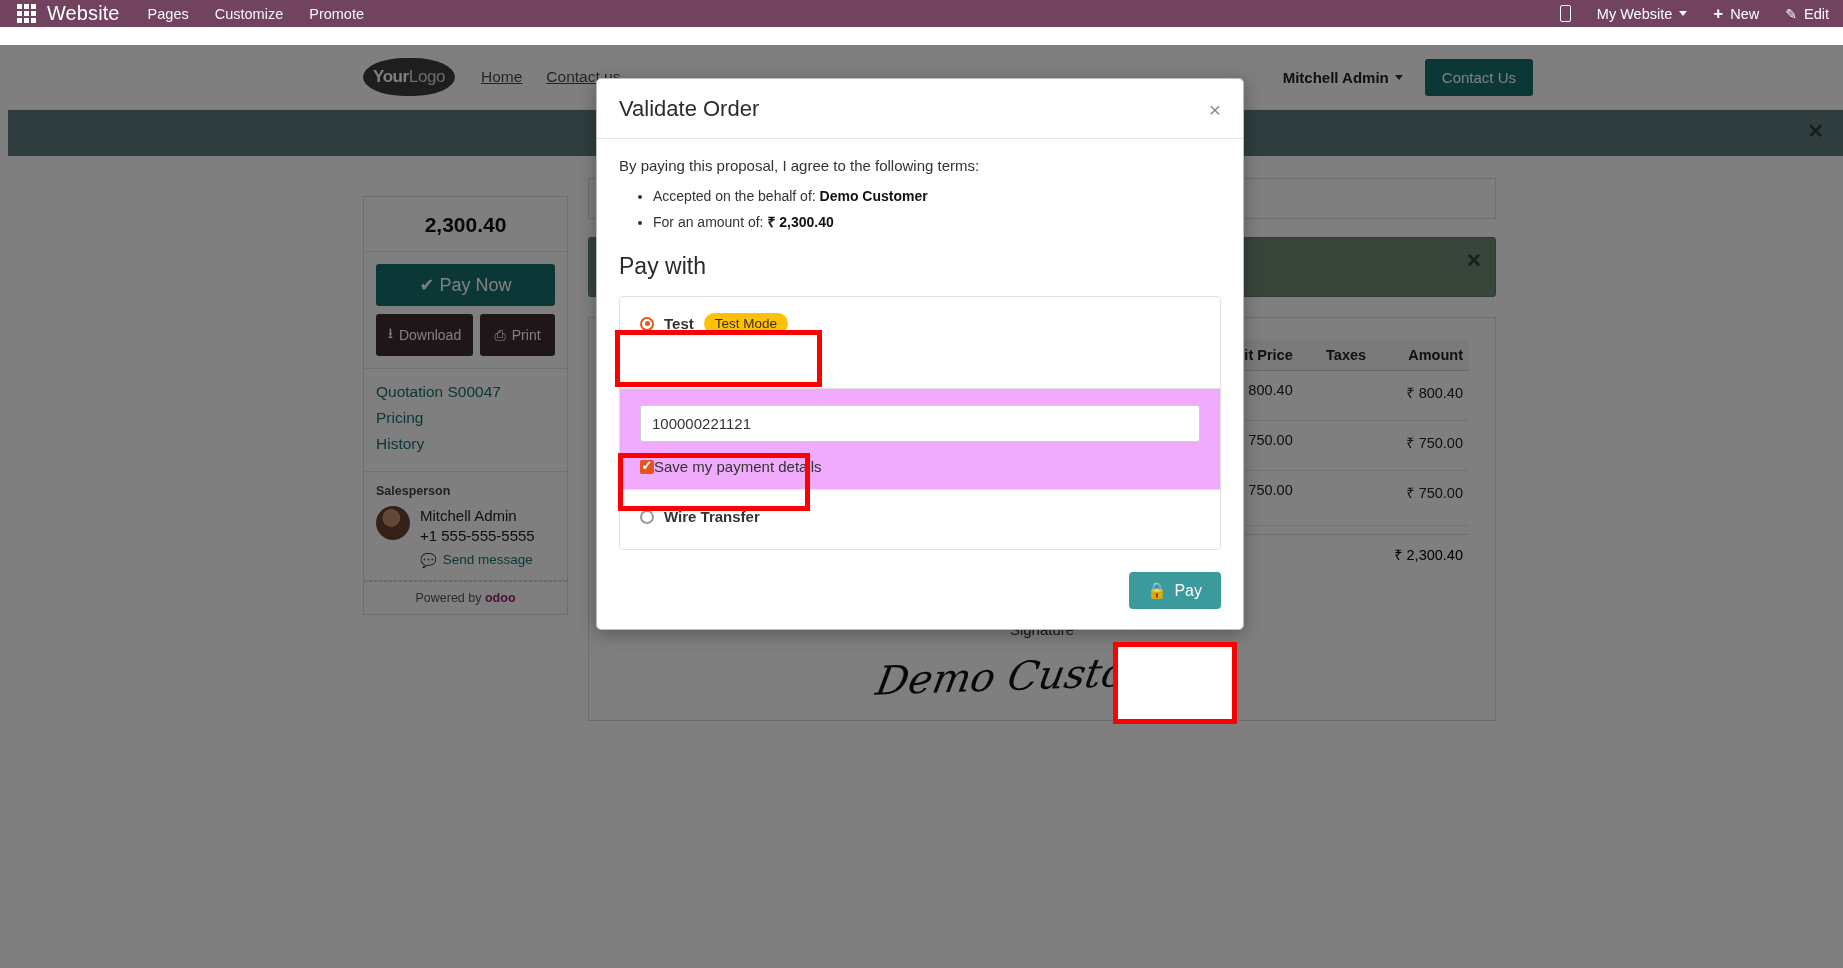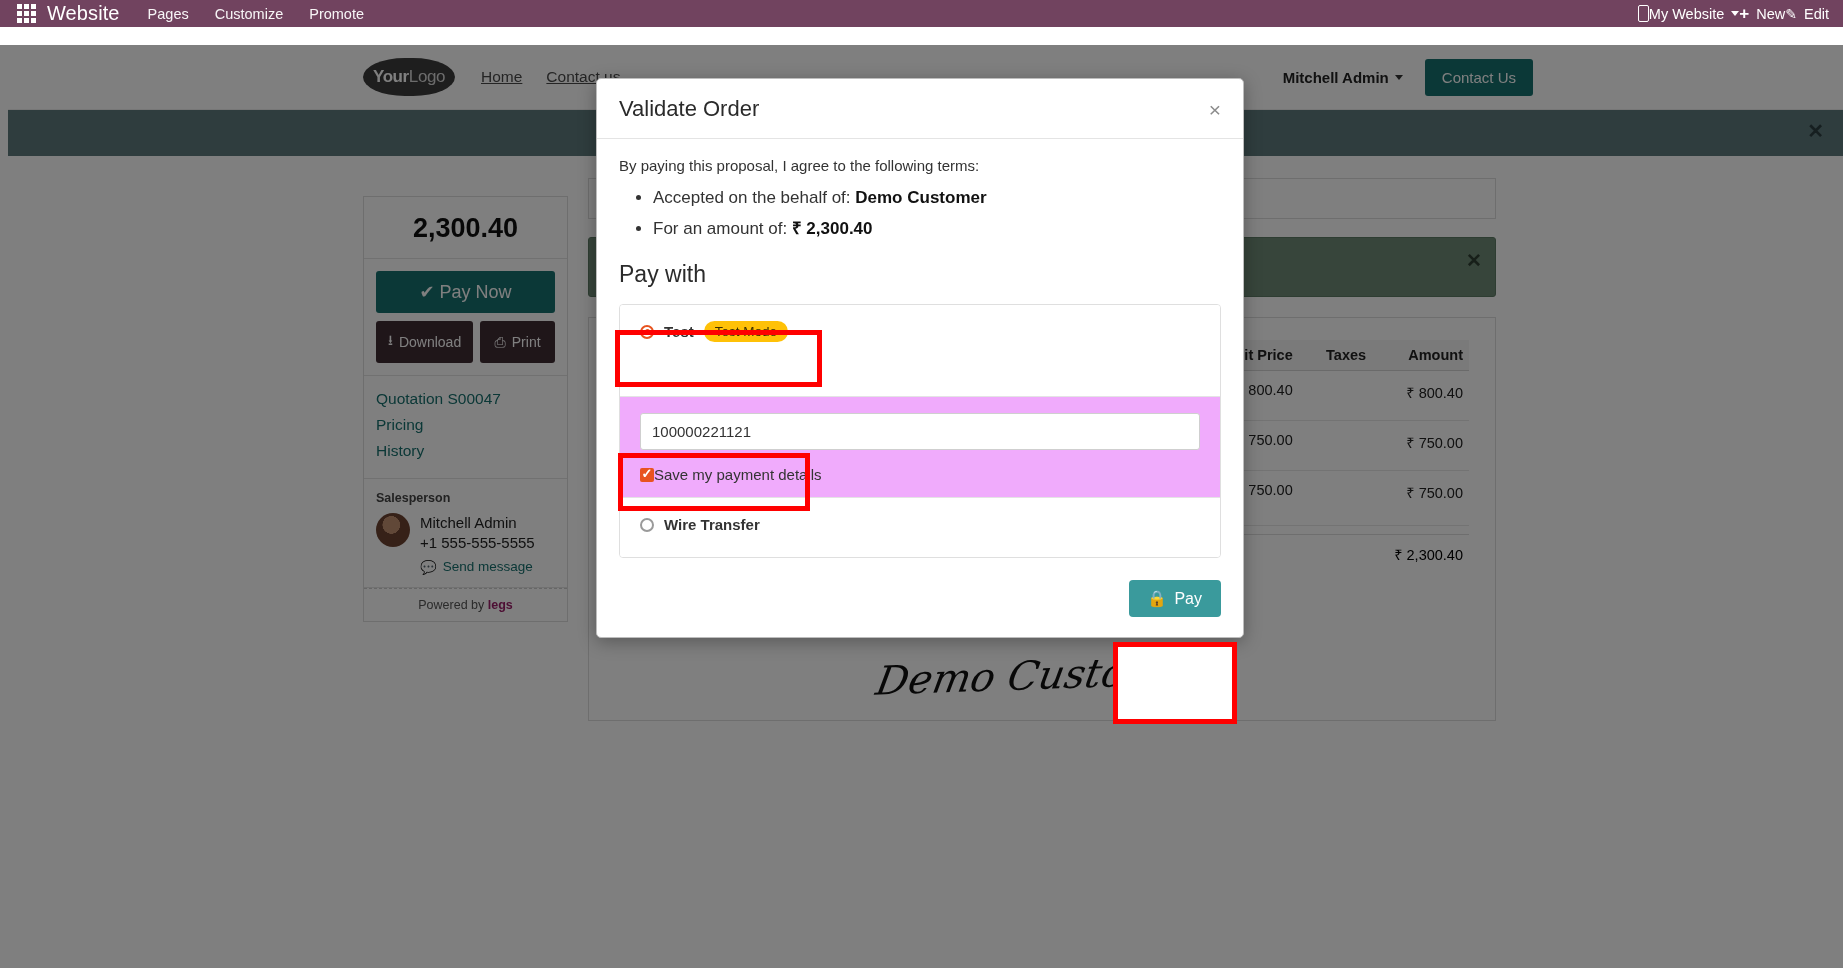--- a/index.html
+++ b/index.html
@@ -31,21 +31,21 @@
   .nav-brand {
     font-size: 20px; font-weight: 400; margin-right: 28px; margin-left: 4px;
     letter-spacing: .1px;
   }
   .nav-link {
     font-size: 14.5px; color: #ffffff; opacity: .95;
     margin-right: 26px; text-decoration: none; white-space: nowrap;
   }
   .nav-right {
     margin-left: auto; display: flex; align-items: center;
-    margin-right: 14px; 
+    margin-right: 14px; gap: 26px;
   }
   .nav-right-item {
     font-size: 14.5px; display: flex; align-items: center; gap: 7px;
     white-space: nowrap;
   }
   .mobile-ico {
     width: 11px; height: 17px; border: 1.6px solid #fff; border-radius: 2px;
     display: inline-block;
   }
   .caret-d {
@@ -97,21 +97,21 @@
   }
 
   .content-wrap {
     display: flex; padding: 22px 355px 0 355px; gap: 20px;
   }
   .sidebar { width: 205px; flex: 0 0 205px; }
   .card {
     border: 1px solid #dcdcdc; background: #ffffff;
   }
   .amount-box {
-    text-align: center; font-size: 27px; font-weight: 700; color: #111;
+    text-align: center; font-size: 21px; font-weight: 700; color: #111;
     padding: 16px 0 14px; border-bottom: 1px solid #e3e3e3;
   }
   .btn-block {
     display: block; width: 100%; text-align: center;
     background: #17706e; color: #fff; font-size: 18px;
     padding: 10px 0; border-radius: 3px; margin-bottom: 8px;
   }
   .btn-row { display: flex; gap: 7px; }
   .btn-dark {
     background: #3f2c33; color: #fff; font-size: 14px;
@@ -199,21 +199,21 @@
     border-bottom: 1px solid #e4e4e4;
   }
   .modal-title { font-size: 22px; color: #2b2b2b; font-weight: 400; }
   .modal-close {
     margin-left: auto; font-size: 21px; color: #8b8b8b;
     line-height: 1; cursor: pointer; font-weight: 400;
   }
   .modal-body { padding: 18px 22px 8px 22px; }
   .terms-lead { font-size: 15px; color: #333; }
   ul.terms { margin: 14px 0 4px; padding-left: 34px; }
-  ul.terms li { font-size: 17px; color: #333; margin-bottom: 8px; }
+  ul.terms li { font-size: 14px; color: #333; margin-bottom: 8px; }
   ul.terms li b { font-weight: 700; color: #111; }
   .paywith { font-size: 23px; color: #2b2b2b; margin: 22px 0 16px; font-weight: 400; }
 
   .pm-list { border: 1px solid #dfdfdf; border-radius: 4px; overflow: hidden; }
   .pm-option { background: #fff; }
   .pm-head {
     display: flex; align-items: center; gap: 10px;
     padding: 16px 20px;
   }
   .radio {
@@ -364,21 +364,21 @@
               <div class="sp-name">Mitchell Admin</div>
               <div class="sp-name">+1 555-555-5555</div>
               <div class="sp-msg">
                 <span>💬</span>
                 <span>Send message</span>
               </div>
             </div>
           </div>
         </div>
         <div class="powered">
-          <span>Powered by </span><span class="odoo-o">legs</span>
+          <span>Powered by </span><span class="odoo-o">odoo</span>
         </div>
       </div>
     </div>
 
     <div class="maincol">
       <div class="card" style="padding:10px 14px;margin-bottom:18px;">
         <span>🏠</span>
         <span> / </span>
         <span style="color:#17706e">Quotations</span>
         <span> / </span>

